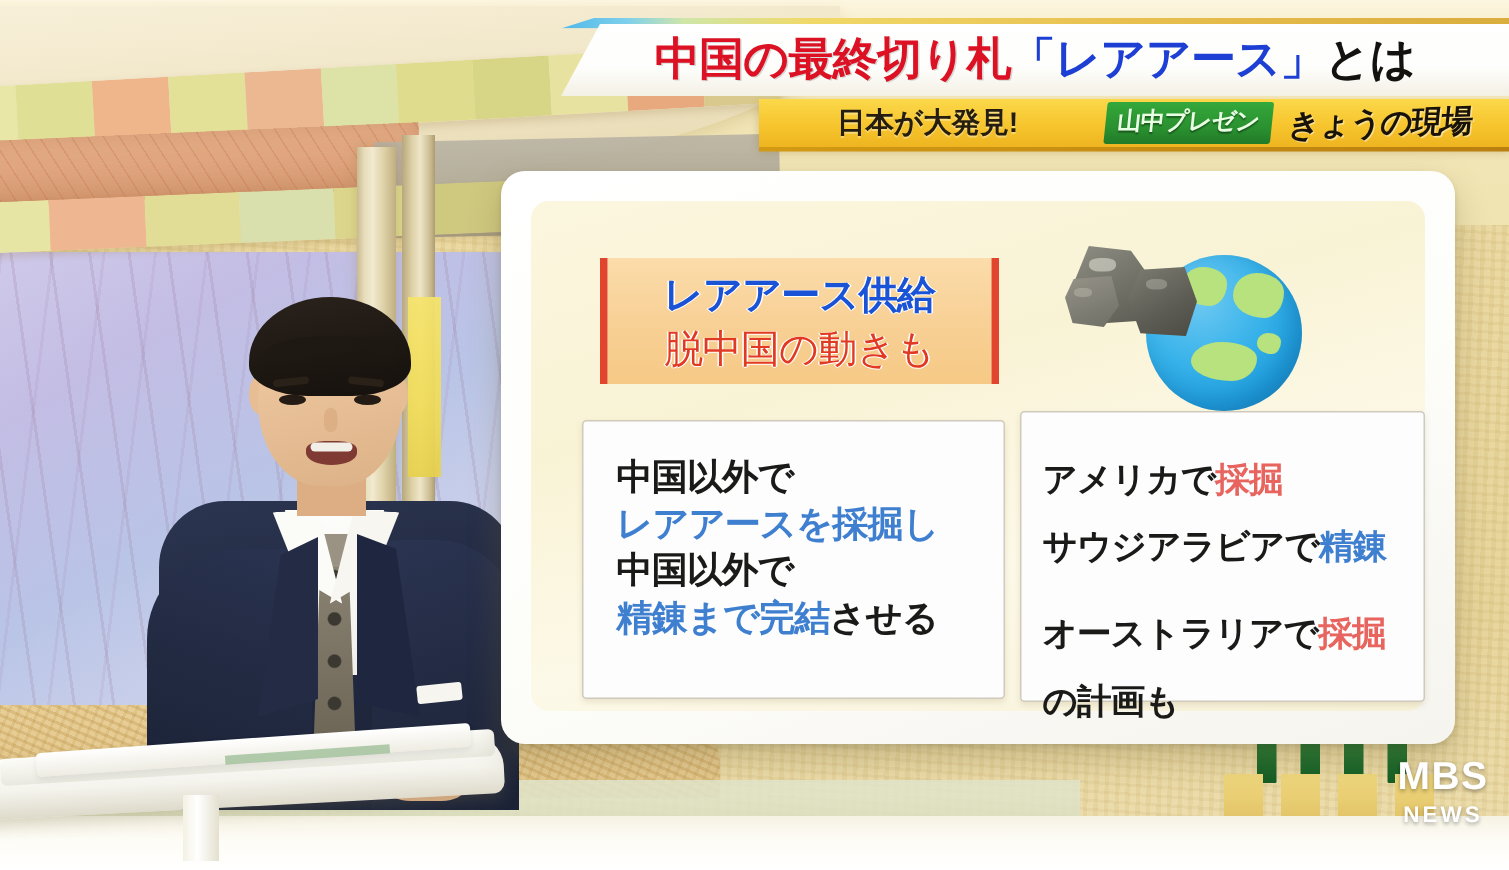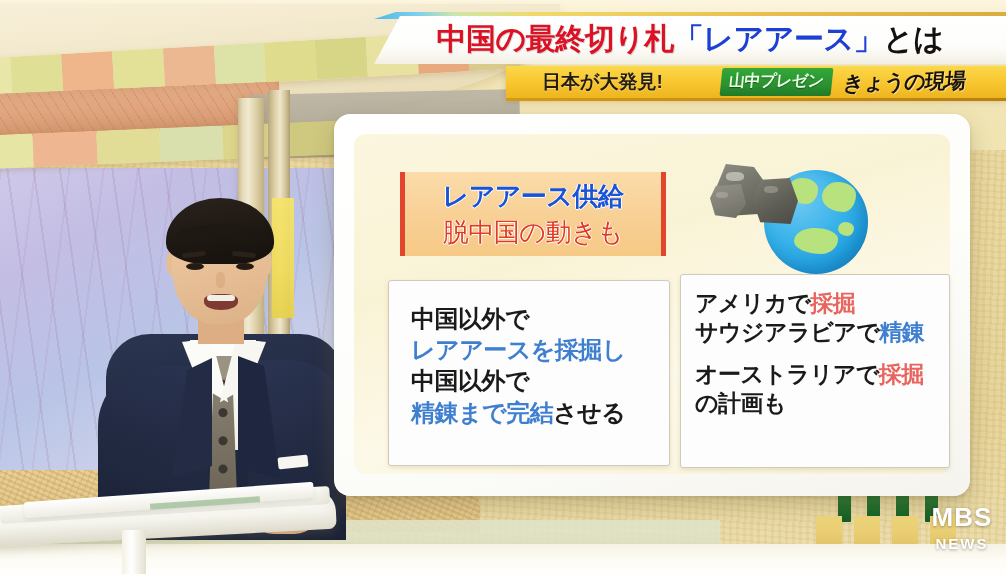--- a/index.html
+++ b/index.html
@@ -220,33 +220,33 @@
   .titlebar-top {
     position:absolute; left:374px; top:12px; width:632px; height:7px;
     background:linear-gradient(90deg,#4fb8e8 0%,#7fd0ec 7%,#cfe6a8 13%,#f0d96a 26%,#e8c050 60%,#d9ad3e 100%);
     clip-path:polygon(22px 0, 100% 0, 100% 100%, 0 100%);
   }
   .title-text {
     font-size:30px; font-weight:700; letter-spacing:-.5px; white-space:nowrap;
     line-height:1;
   }
   .t-red   { color:#dc1124; text-shadow:1px 1px 0 rgba(0,0,0,.15); }
-  .t-black { color:#14120f;font-family:Liberation Mono, monospace; }
+  .t-black { color:#14120f; }
   .t-blue  { color:#1d3fd4; }
 
   
   .subbar {
     position:absolute; left:506px; top:66px; width:500px; height:32px;
     background:linear-gradient(180deg,#fbd84a 0%,#f7c62f 52%,#eeb520 100%);
     box-shadow:0 3px 6px rgba(130,95,20,.3);
     display:flex; align-items:center;
   }
   .subbar-line { position:absolute; left:506px; top:98px; width:500px; height:3px; background:linear-gradient(90deg,#d29a14,#b97f10); }
   .sub-lead {
-    color:#241d10; font-size:19px; font-weight:700; margin-left:36px; white-space:nowrap;
+    color:#241d10; font-size:19px; font-weight:700; margin-left:52px; white-space:nowrap;
     text-shadow:0 1px 0 rgba(255,255,255,.35);
   }
   .badge-green {
     margin-left:58px; background:linear-gradient(180deg,#34a83a 0%,#2a9230 60%,#227a28 100%);
     color:#e8ffe4; font-size:16px; font-weight:700; padding:3px 8px 4px;
     border-radius:2px; white-space:nowrap; letter-spacing:-.5px;
     text-shadow:0 1px 1px rgba(0,0,0,.4);
     transform:skewX(-6deg);
   }
   .brand-kyo {
@@ -304,21 +304,21 @@
   
   .card {
     position:absolute; background:#fdfdfd; border:1px solid #cfcabd;
     border-radius:3px; box-shadow:0 2px 4px rgba(150,130,80,.18);
   }
   .card-left  { left:34px;  top:146px; width:282px; height:186px; }
   .card-right { left:326px; top:140px; width:270px; height:194px; }
   .card-left .lines { position:absolute; left:22px; top:22px; }
   .card-right .lines { position:absolute; left:14px; top:14px; }
   .ln { font-size:24px; font-weight:700; line-height:1.30; white-space:nowrap; letter-spacing:-.5px; }
-  .ln.rt { font-size:23px; line-height:1.28; }
+  .ln.rt { font-size:23px; line-height:1.28;margin-top:16px; }
   .c-black { color:#1a1a18; }
   .c-blue  { color:#3f7fd0; }
   .c-red   { color:#e8645e; }
   .gap-blk { height:12px; }
 
   
   .mbs { position:absolute; right:10px; bottom:18px; width:68px; height:58px; text-align:center; }
   .mbs-m { color:#ffffff; font-size:26px; font-weight:700; letter-spacing:1px; line-height:1;
            text-shadow:0 1px 3px rgba(0,0,0,.35); }
   .mbs-n { color:#ffffff; font-size:15px; font-weight:700; letter-spacing:2px; line-height:1.8;

